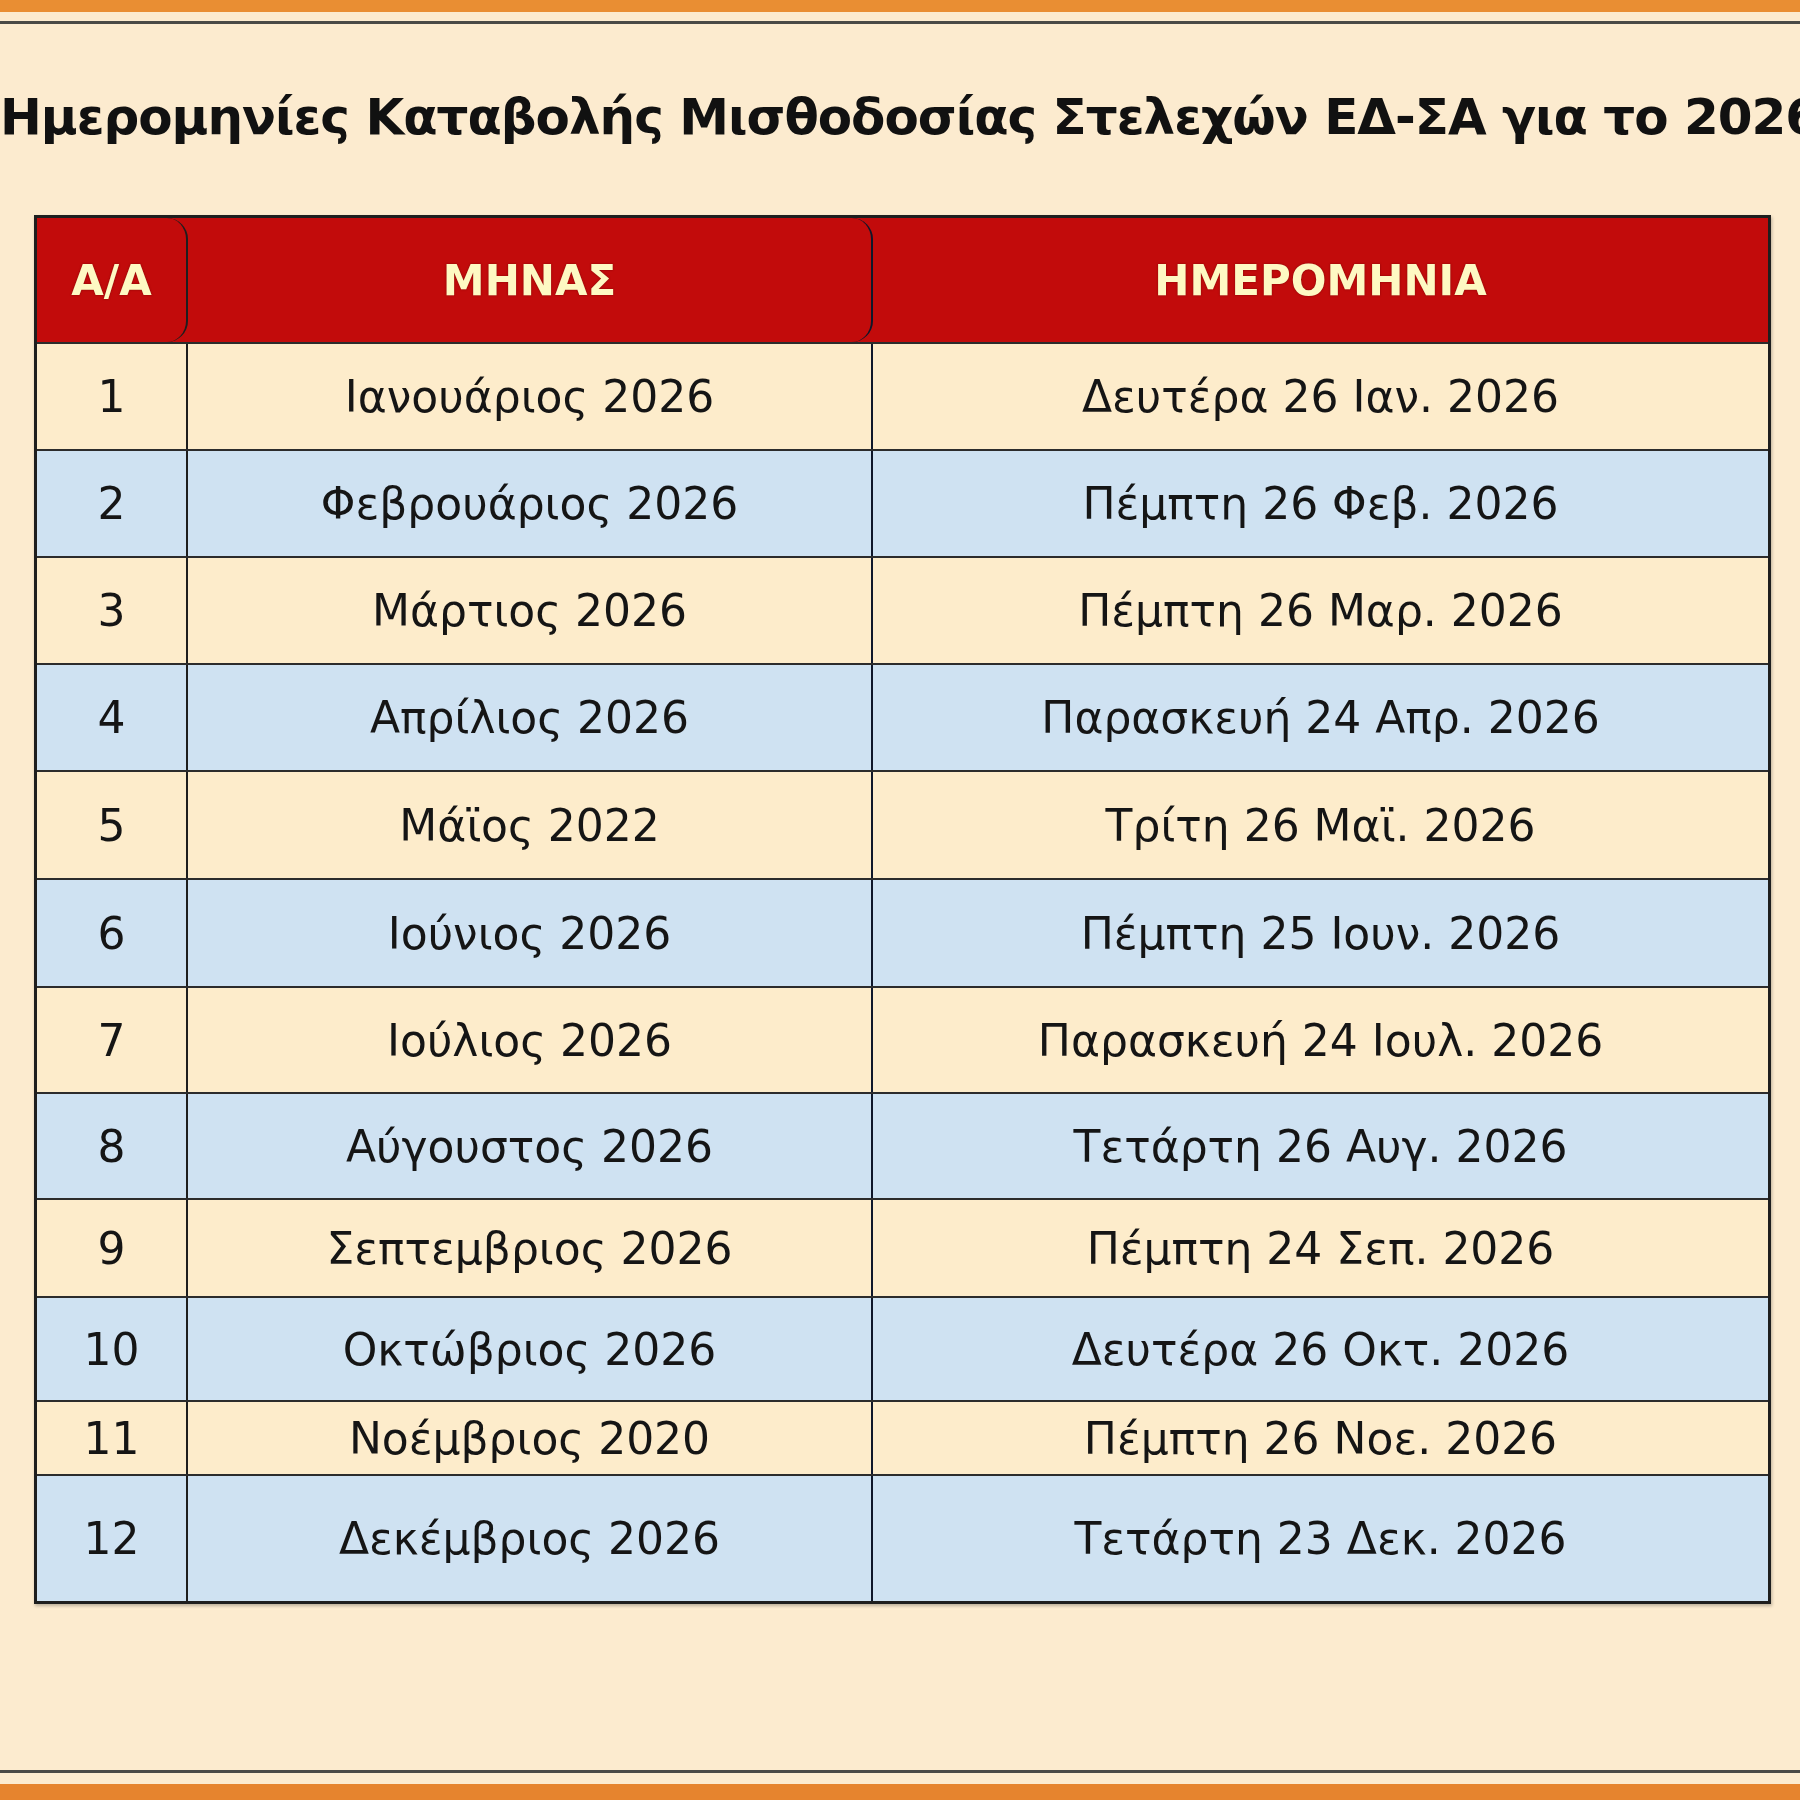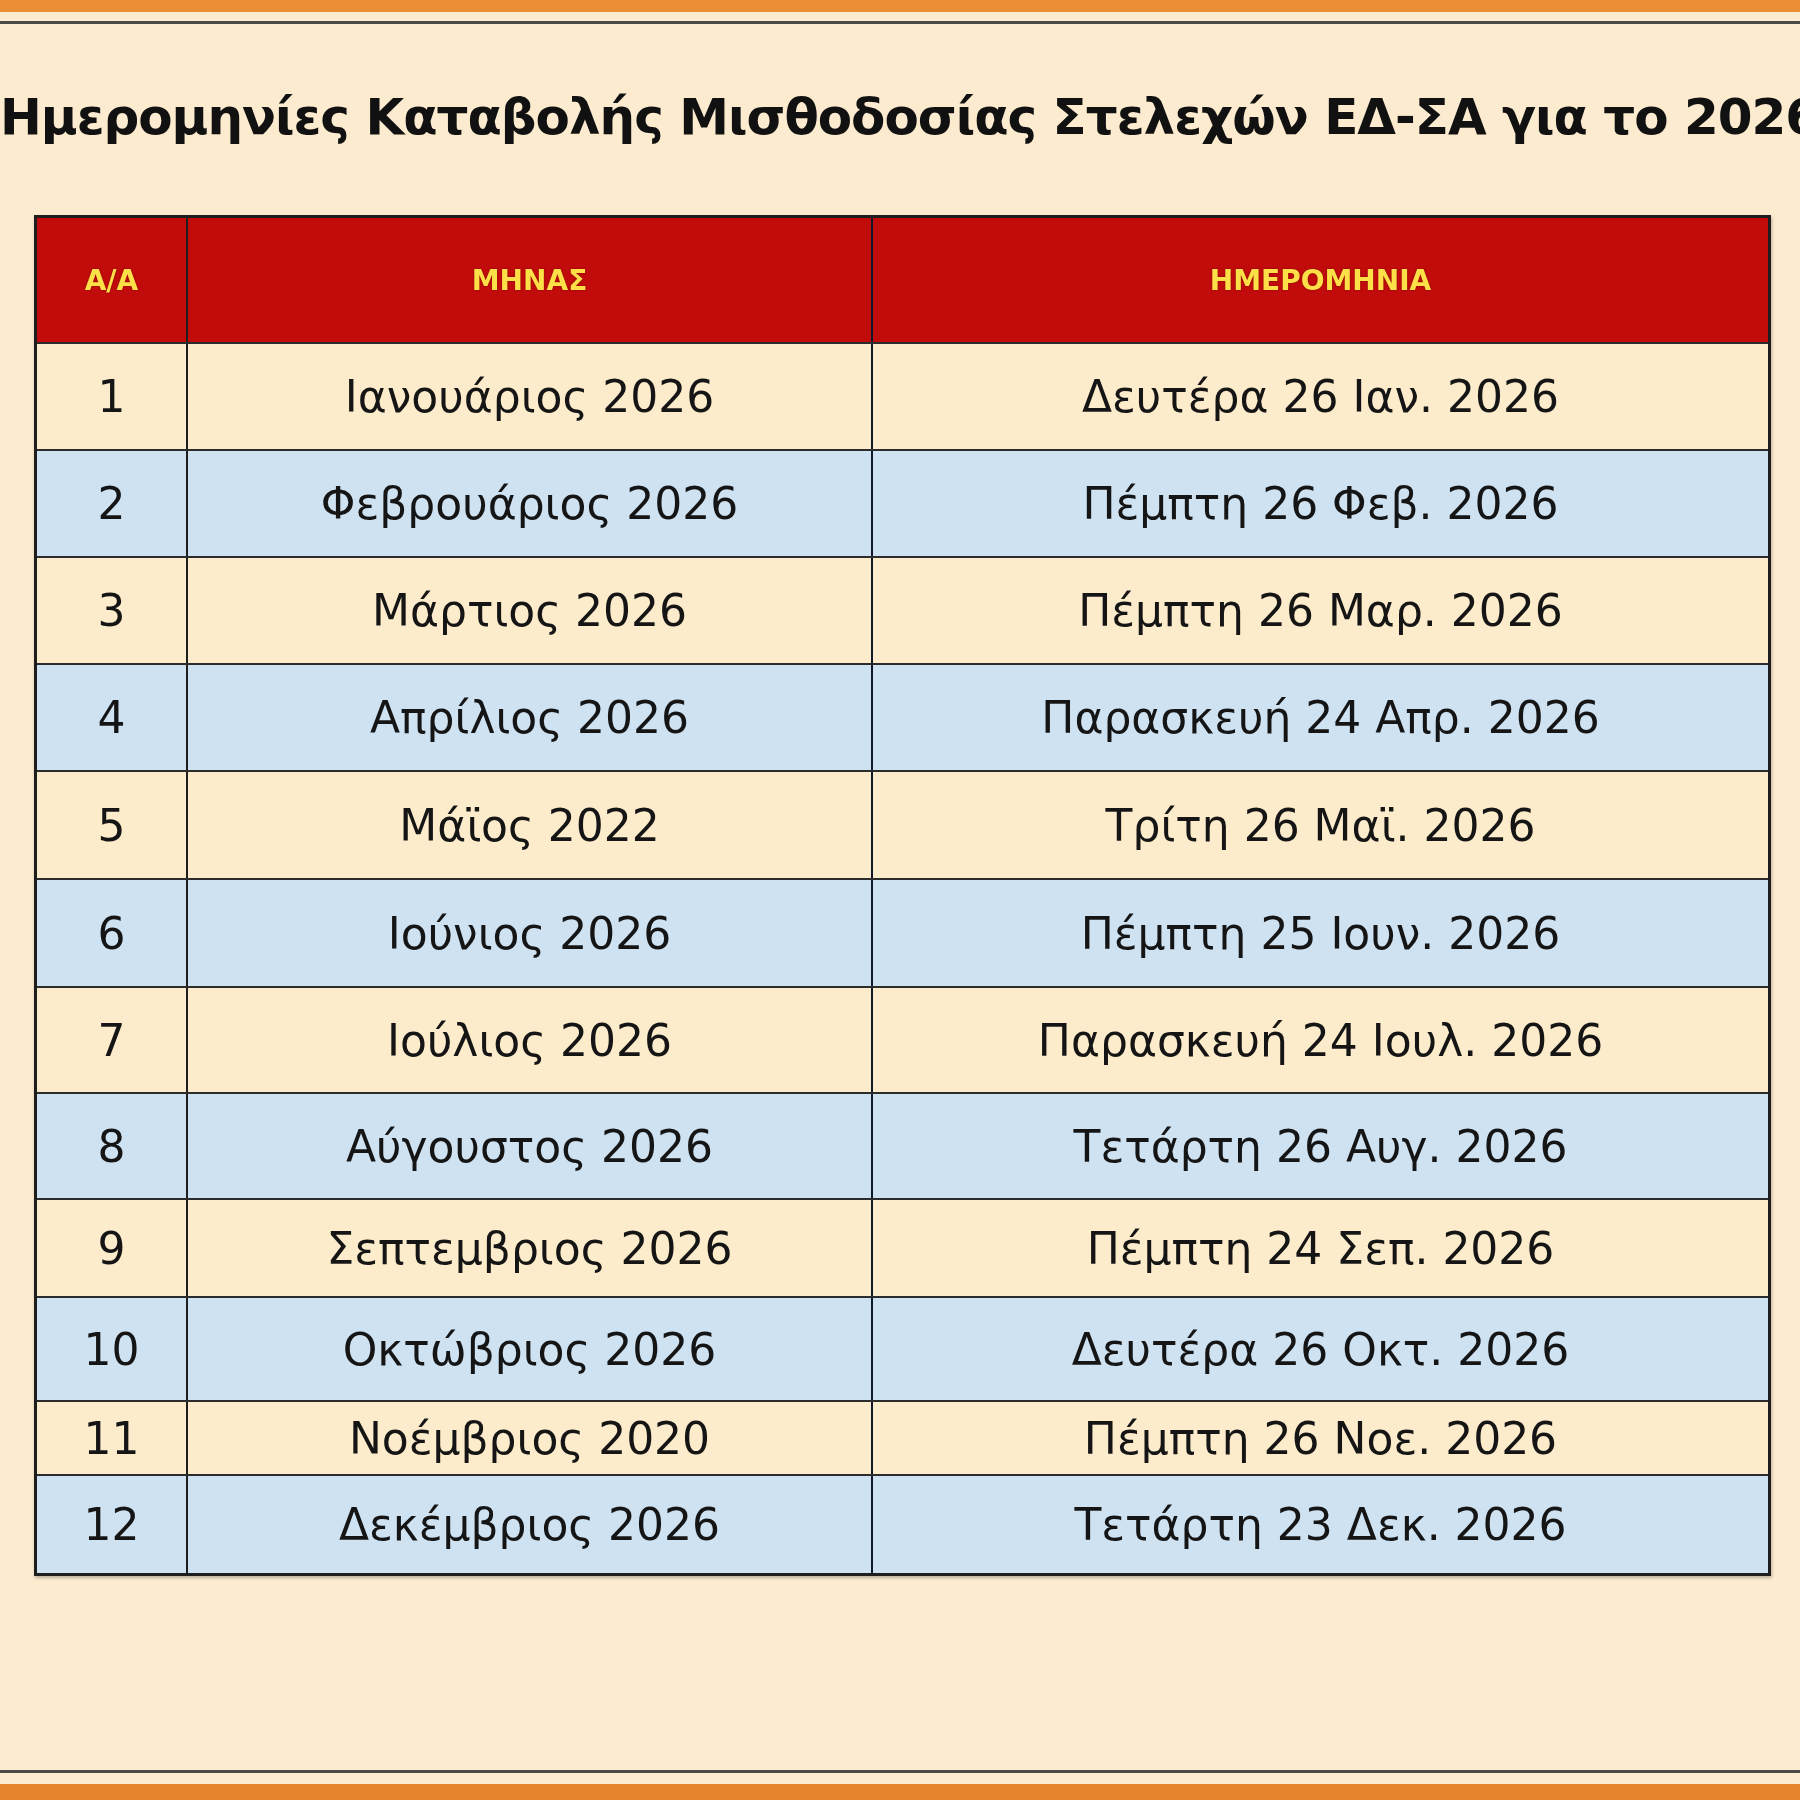--- a/index.html
+++ b/index.html
@@ -63,24 +63,25 @@
       white-space: nowrap;
     }
     .col-aa { width: 151px; border-right: 2px solid #1e1e1e; }
     .col-month { width: 685px; border-right: 2px solid #0f172a; }
     .col-date { flex: 1; }
     .header-row {
       background: #c20b0b;
       height: 124px;
     }
     .header-row .cell {
-      color: #fde047;
+      color: #fef9c3;
       font-weight: bold;
-      font-size: 28px;
+      font-size: 42px;
       text-shadow: 0 0 2px rgba(90,0,0,0.7);
+      border-radius: 21px;
     }
     .row.odd { background: #fdeccb; }
     .row.even { background: #cfe2f2; }
   </style>
 </head>
 <body>
 
 <div class="top-bar"></div>
 <div class="top-rule"></div>
 
@@ -141,21 +142,21 @@
   <div class="row even" style="height:104px">
     <div class="cell col-aa">10</div>
     <div class="cell col-month">Οκτώβριος 2026</div>
     <div class="cell col-date">Δευτέρα 26 Οκτ. 2026</div>
   </div>
   <div class="row odd" style="height:74px">
     <div class="cell col-aa">11</div>
     <div class="cell col-month">Νοέμβριος 2020</div>
     <div class="cell col-date">Πέμπτη 26 Νοε. 2026</div>
   </div>
-  <div class="row even" style="height:99px">
+  <div class="row even" style="height:127px">
     <div class="cell col-aa">12</div>
     <div class="cell col-month">Δεκέμβριος 2026</div>
     <div class="cell col-date">Τετάρτη 23 Δεκ. 2026</div>
   </div>
 </div>
 
 <div class="bottom-rule"></div>
 <div class="bottom-bar"></div>
 
 </body></html>

